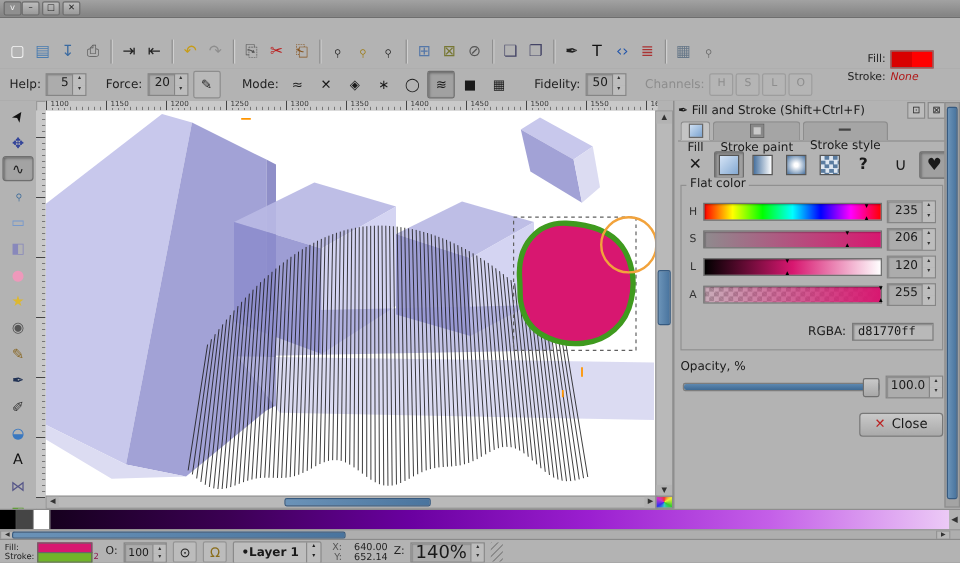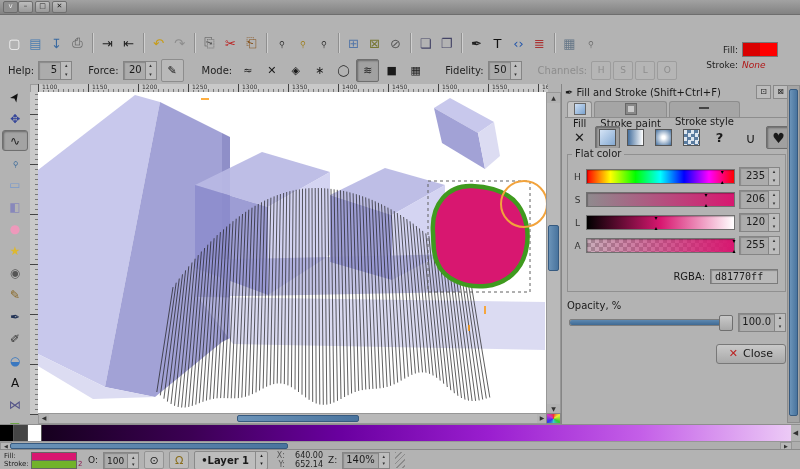--- a/index.html
+++ b/index.html
@@ -678,21 +678,21 @@
         </span>
     </span>
     <span class="coords">
       <span class="cl">X:</span>
         <span>640.00</span>
       <span class="cl">Y:</span>
         <span>652.14</span>
     </span>
     <span class="lab" style="font-size:9px;">Z:</span>
     <span class="spin" style="height:15px;">
-        <span class="val" style="font-size:10px;line-height:14px;">140%</span>
+        <span class="val" style="font-size:15px;line-height:14px;">140%</span>
         <span class="steps">
           <span>▴</span>
           <span>▾</span>
         </span>
       </span>
     <span class="grip"></span>
   </div>
 </div>
 
 </body></html>

